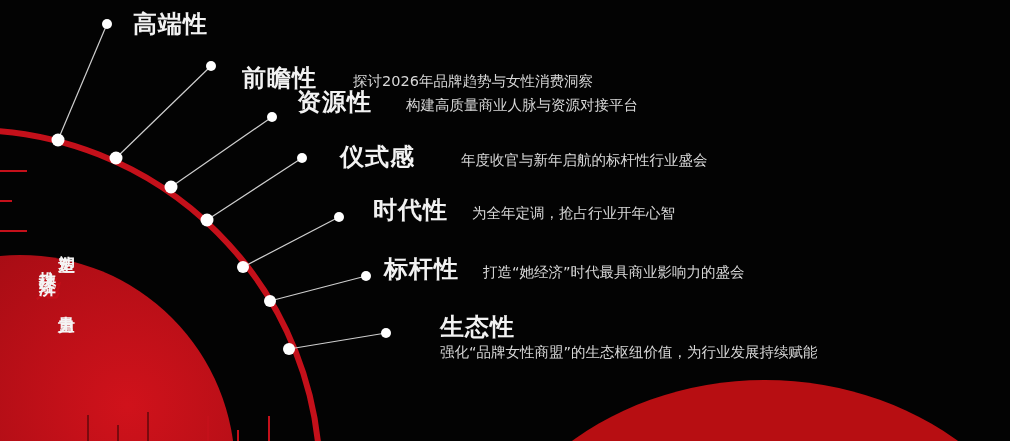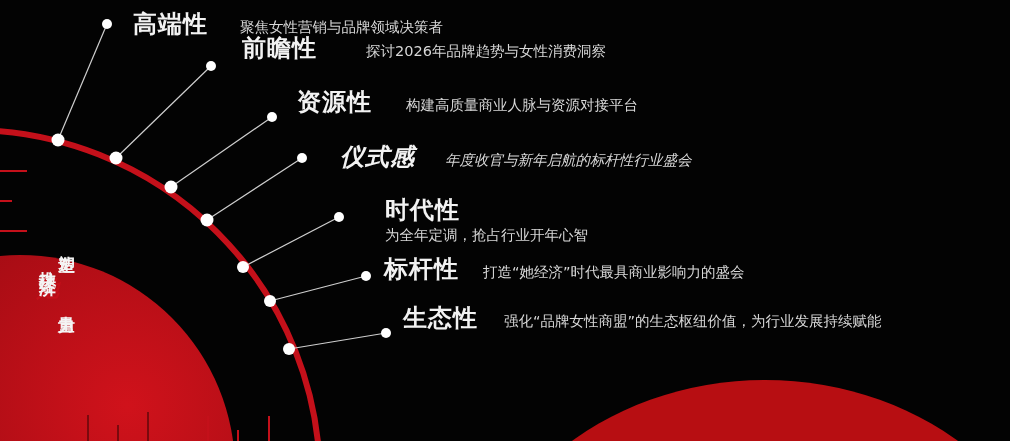--- a/index.html
+++ b/index.html
@@ -77,39 +77,38 @@
 
   <div class="vtext" style="left:37px;top:257px;">
     <span>推动</span><span class="accent">她</span><span>经济</span>
   </div>
   <div class="vtext" style="left:58px;top:240px;">
     <span>塑造</span><span style="display:inline-block;height:58px;"></span><span>力量</span>
   </div>
 
   <div class="item" style="left:133px;top:8px;">
     <span class="title">高端性</span>
-    <span class="desc" style="margin-left:32px;">聚焦女性营销与品牌领域决策者</span>
   </div>
-  <div class="item" style="left:242px;top:32px;">
+  <div class="item" style="left:242px;top:62px;">
     <span class="title">前瞻性</span>
-    <span class="desc" style="margin-left:49px;">探讨2026年品牌趋势与女性消费洞察</span>
+    <span class="desc" style="margin-left:36px;">探讨2026年品牌趋势与女性消费洞察</span>
   </div>
   <div class="item" style="left:297px;top:86px;">
     <span class="title">资源性</span>
     <span class="desc" style="margin-left:34px;text-align:right;">构建高质量商业人脉与资源对接平台</span>
   </div>
-  <div class="item" style="left:340px;top:141px;font-style:italic;">
+  <div class="item" style="left:340px;top:141px;">
     <span class="title">仪式感</span>
-    <span class="desc" style="margin-left:30px;">年度收官与新年启航的标杆性行业盛会</span>
+    <span class="desc" style="margin-left:46px;">年度收官与新年启航的标杆性行业盛会</span>
   </div>
-  <div class="item" style="left:373px;top:194px;flex-direction:column;">
+  <div class="item" style="left:373px;top:194px;">
     <span class="title">时代性</span>
-    <span class="desc" style="margin-left:12px;">为全年定调，抢占行业开年心智</span>
+    <span class="desc" style="margin-left:24px;">为全年定调，抢占行业开年心智</span>
   </div>
   <div class="item" style="left:384px;top:253px;">
     <span class="title">标杆性</span>
     <span class="desc" style="margin-left:24px;text-align:right;">打造“她经济”时代最具商业影响力的盛会</span>
   </div>
-  <div class="item" style="left:403px;top:302px;">
+  <div class="item" style="left:403px;top:311px;flex-direction:column;">
     <span class="title">生态性</span>
-    <span class="desc" style="margin-left:26px;">强化“品牌女性商盟”的生态枢纽价值，为行业发展持续赋能</span>
+    <span class="desc" style="margin-left:37px;">强化“品牌女性商盟”的生态枢纽价值，为行业发展持续赋能</span>
   </div>
 </div>
 
 </body></html>

